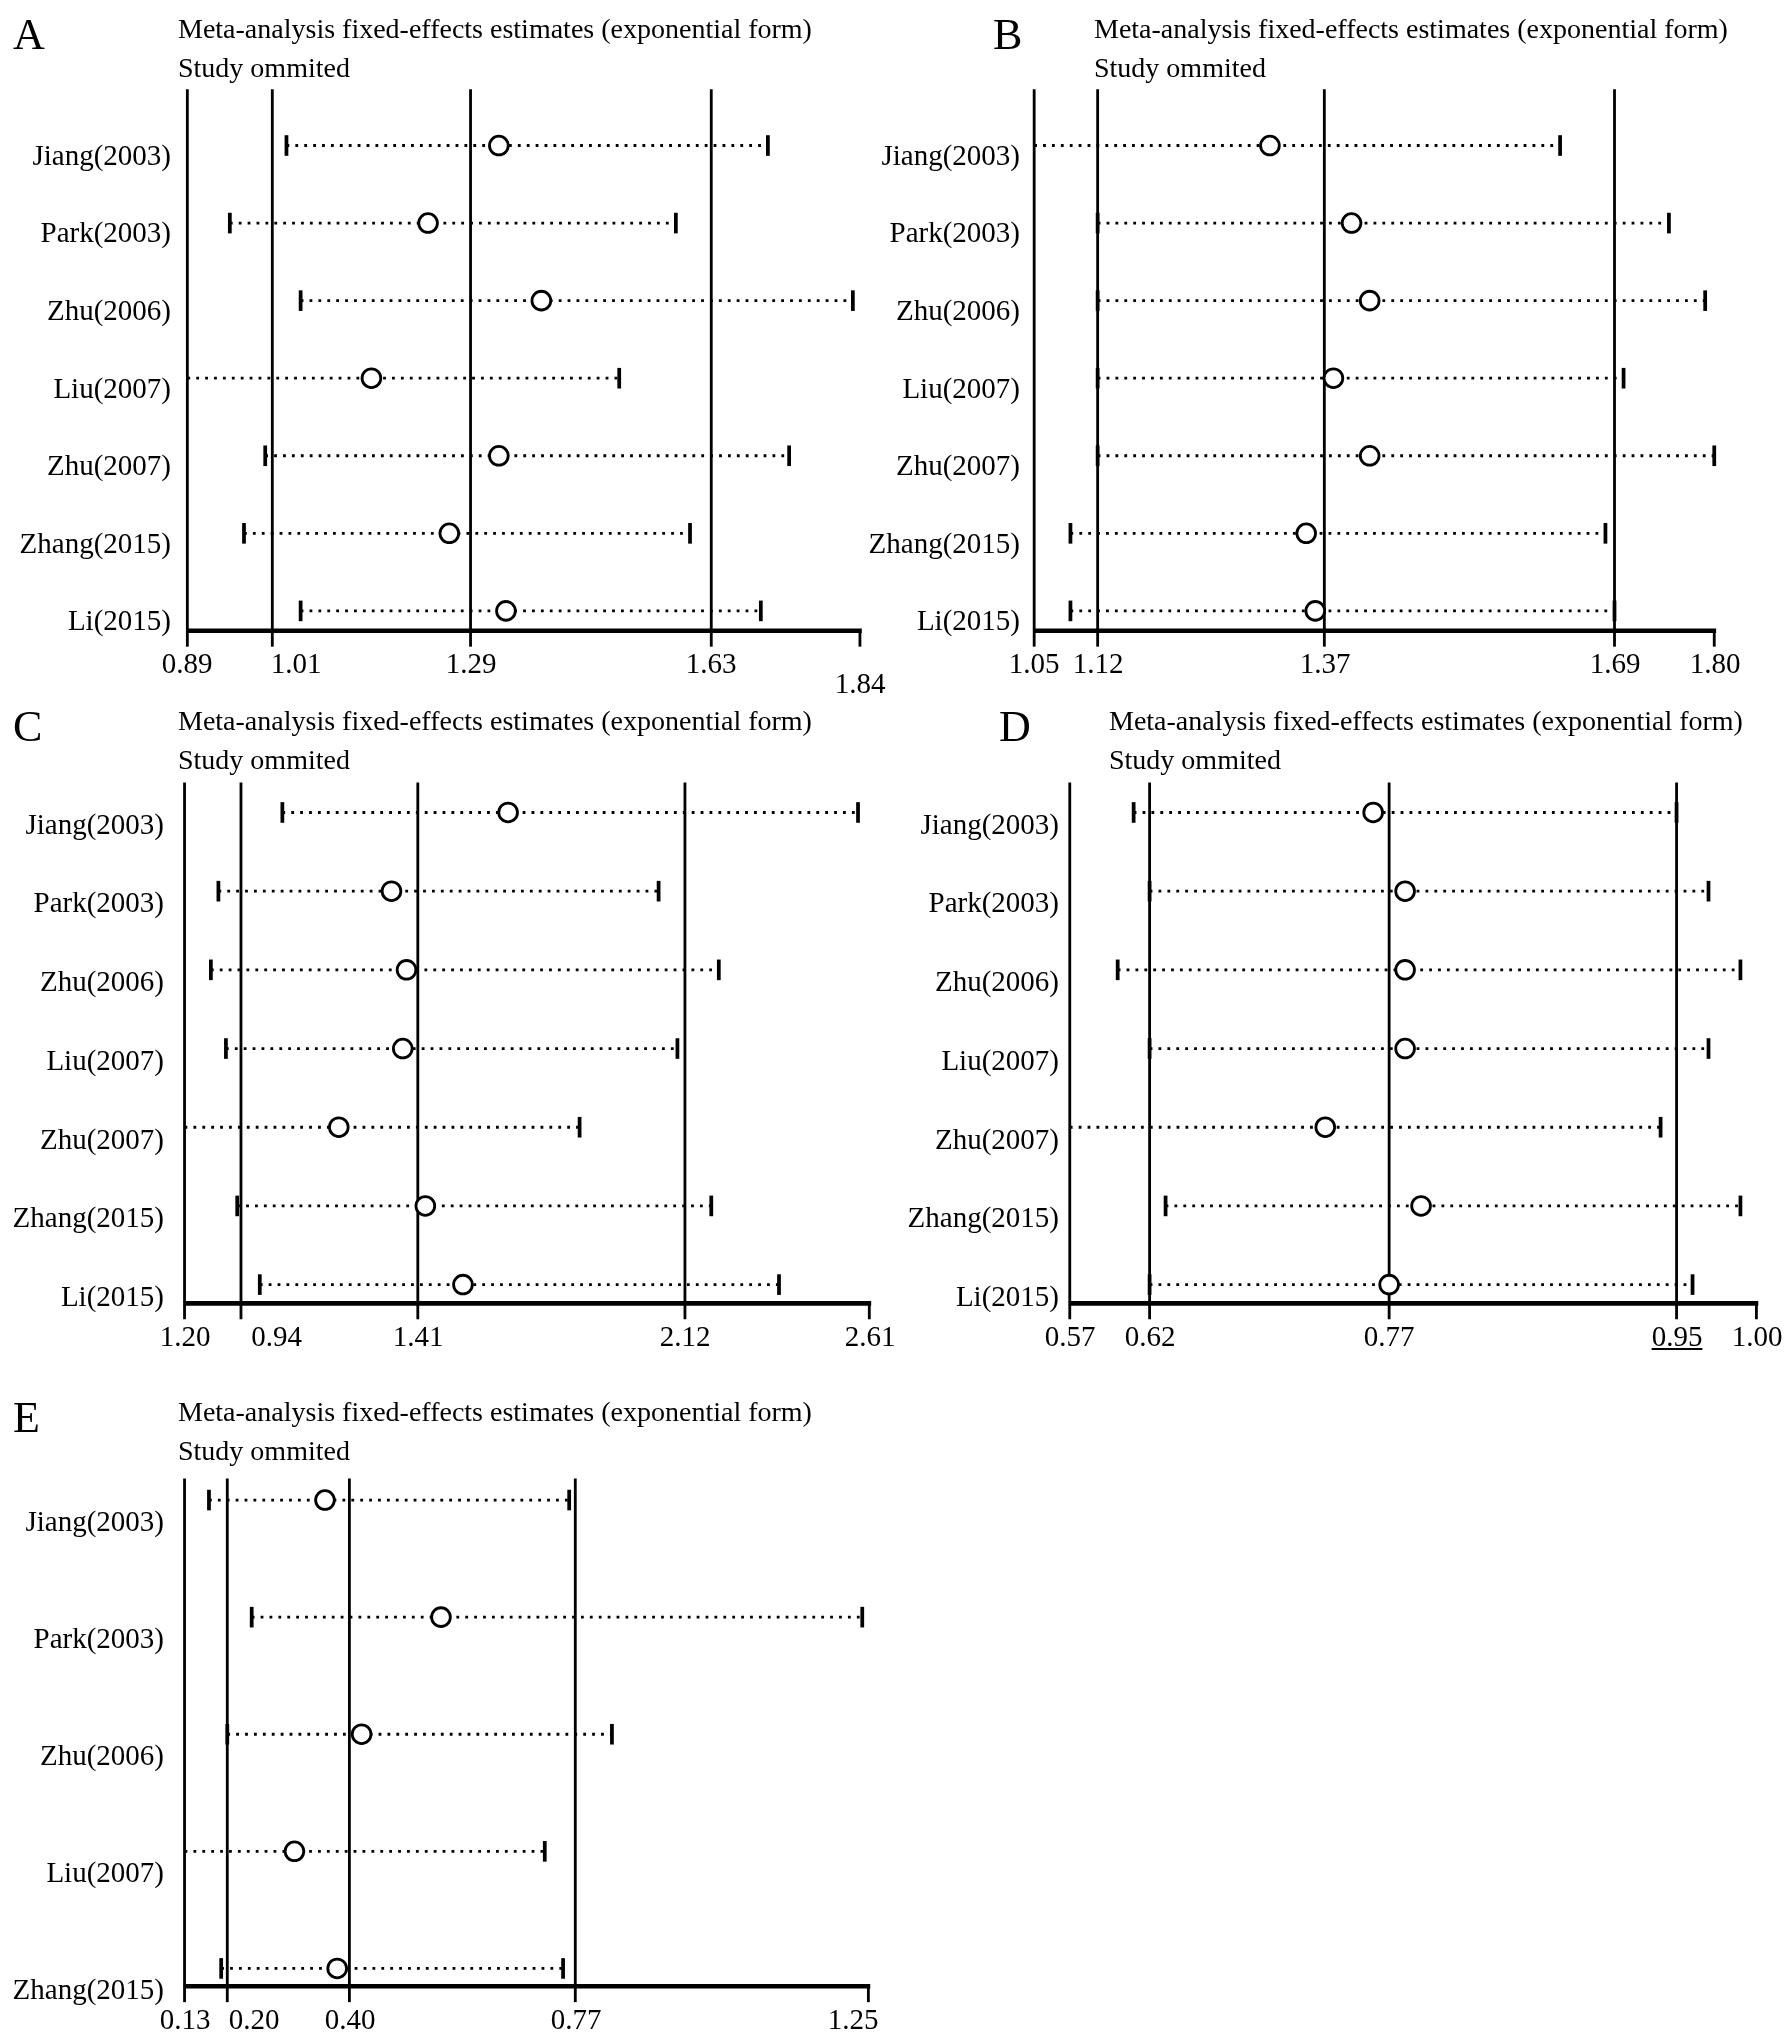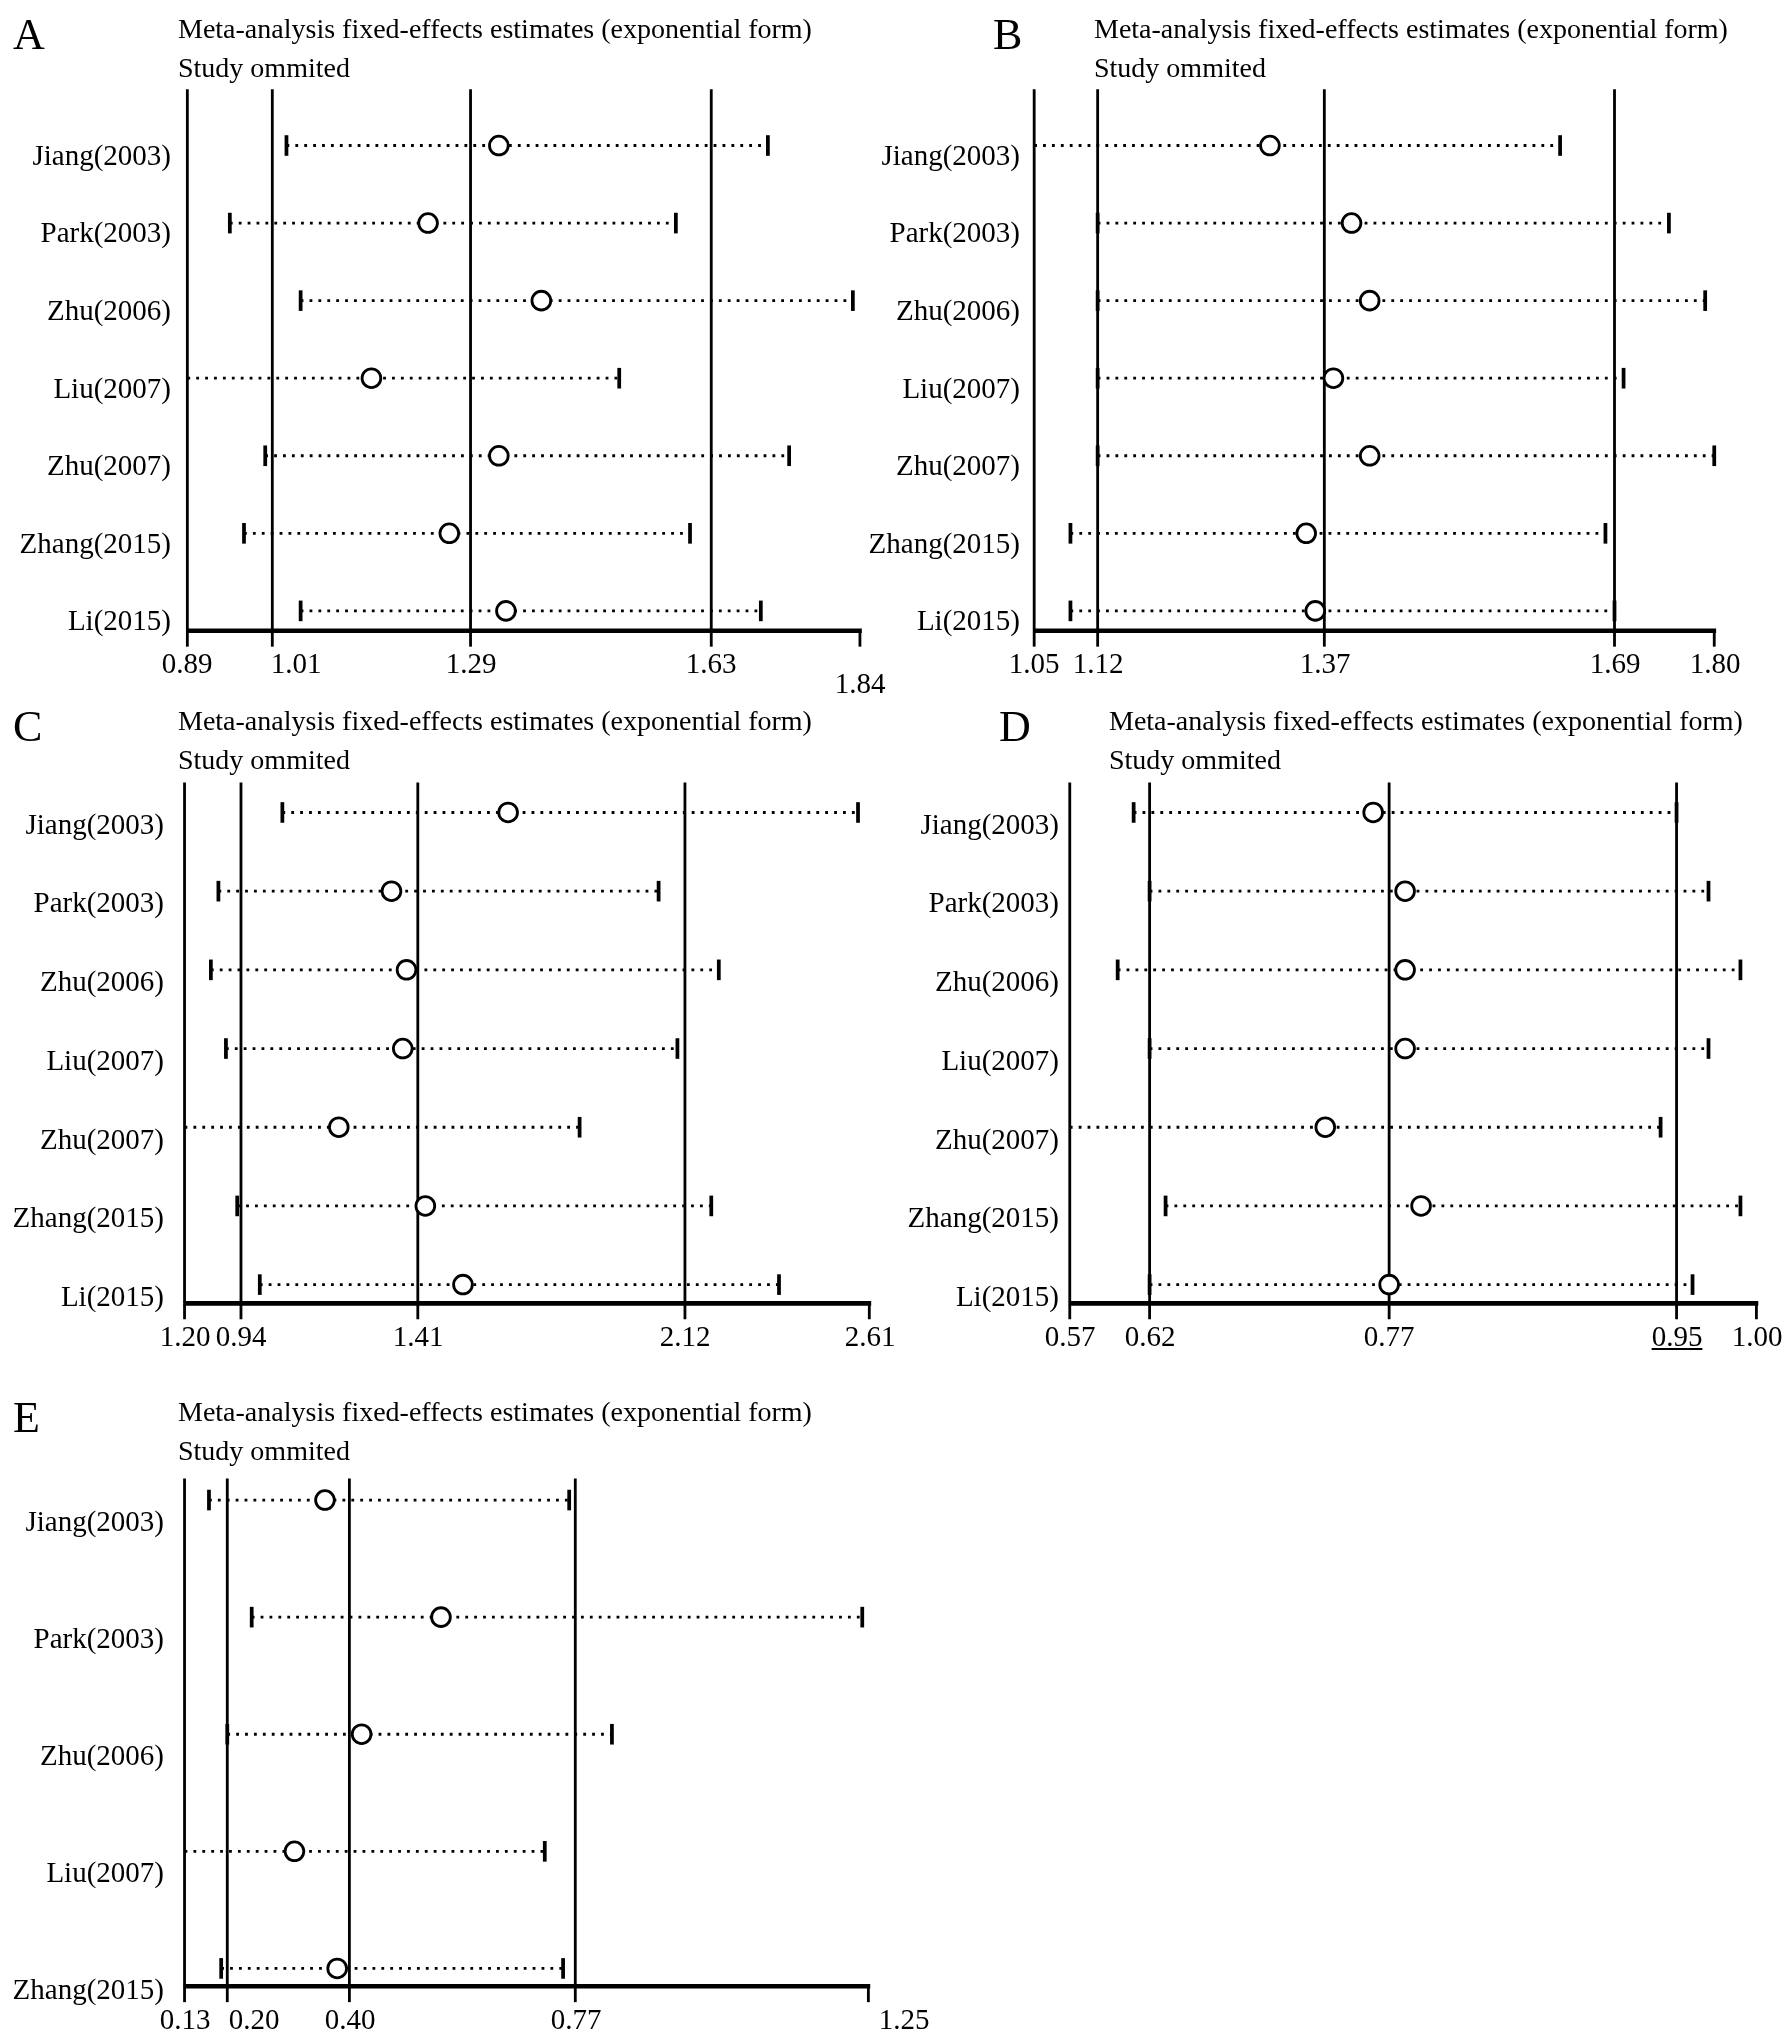--- a/index.html
+++ b/index.html
@@ -314,21 +314,21 @@
     <div class="tick-label" style="left: 1554px; top: 646px;">1.69</div>
     <div class="tick-label" style="left: 1654px; top: 646px;">1.80</div>
     <div class="study-label" style="left: -136px; top: 806px;">Jiang(2003)</div>
     <div class="study-label" style="left: -136px; top: 884px;">Park(2003)</div>
     <div class="study-label" style="left: -136px; top: 963px;">Zhu(2006)</div>
     <div class="study-label" style="left: -136px; top: 1042px;">Liu(2007)</div>
     <div class="study-label" style="left: -136px; top: 1121px;">Zhu(2007)</div>
     <div class="study-label" style="left: -136px; top: 1199px;">Zhang(2015)</div>
     <div class="study-label" style="left: -136px; top: 1278px;">Li(2015)</div>
     <div class="tick-label" style="left: 124px; top: 1319px;">1.20</div>
-    <div class="tick-label" style="left: 180px; top: 1319px;">0.94</div>
+    <div class="tick-label" style="left: 180px; top: 1319px; text-align: right;">0.94</div>
     <div class="tick-label" style="left: 357px; top: 1319px;">1.41</div>
     <div class="tick-label" style="left: 624px; top: 1319px;">2.12</div>
     <div class="tick-label" style="left: 809px; top: 1319px;">2.61</div>
     <div class="study-label" style="left: 759px; top: 806px;">Jiang(2003)</div>
     <div class="study-label" style="left: 759px; top: 884px;">Park(2003)</div>
     <div class="study-label" style="left: 759px; top: 963px;">Zhu(2006)</div>
     <div class="study-label" style="left: 759px; top: 1042px;">Liu(2007)</div>
     <div class="study-label" style="left: 759px; top: 1121px;">Zhu(2007)</div>
     <div class="study-label" style="left: 759px; top: 1199px;">Zhang(2015)</div>
     <div class="study-label" style="left: 759px; top: 1278px;">Li(2015)</div>
@@ -339,15 +339,15 @@
     <div class="tick-label" style="left: 1696px; top: 1319px;">1.00</div>
     <div class="study-label" style="left: -136px; top: 1503px;">Jiang(2003)</div>
     <div class="study-label" style="left: -136px; top: 1620px;">Park(2003)</div>
     <div class="study-label" style="left: -136px; top: 1737px;">Zhu(2006)</div>
     <div class="study-label" style="left: -136px; top: 1854px;">Liu(2007)</div>
     <div class="study-label" style="left: -136px; top: 1971px;">Zhang(2015)</div>
     <div class="tick-label" style="left: 124px; top: 2002px;">0.13</div>
     <div class="tick-label" style="left: 193px; top: 2002px;">0.20</div>
     <div class="tick-label" style="left: 289px; top: 2002px;">0.40</div>
     <div class="tick-label" style="left: 515px; top: 2002px;">0.77</div>
-    <div class="tick-label" style="left: 843px; top: 2002px;">1.25</div>
+    <div class="tick-label" style="left: 792px; top: 2002px;">1.25</div>
   </div>
 
 
 </body></html>

